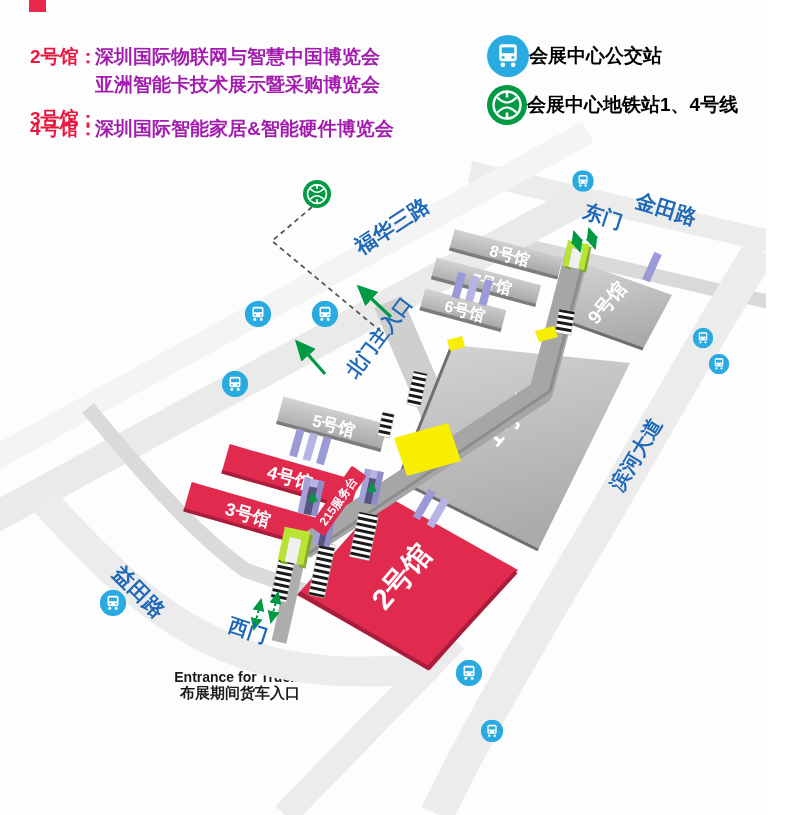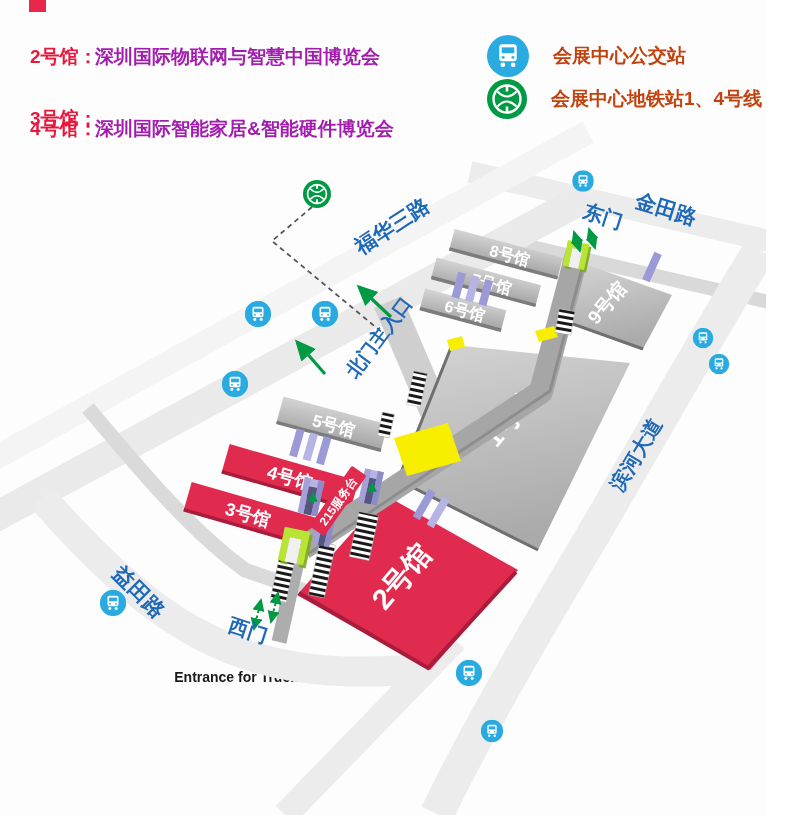--- a/index.html
+++ b/index.html
@@ -5,21 +5,21 @@
   html,body{margin:0;padding:0;}
   body{font-family:"Liberation Sans","DejaVu Sans",sans-serif;}
   #stage{position:relative;width:766px;height:815px;background:#fdfdfd;overflow:hidden;}
   .corner-mark{position:absolute;left:29px;top:0;width:17px;height:12px;}
   .legend-left{position:absolute;left:30px;top:44px;width:420px;}
   .legend-row{position:absolute;left:0;display:flex;white-space:nowrap;}
   .legend-row .lab{font-weight:bold;font-size:19px;color:#e8173d;width:65px;}
   .legend-row .txt{font-weight:bold;font-size:19px;color:#a21caf;}
   .legend-right{position:absolute;left:487px;top:35px;}
   .lr-row{position:absolute;display:flex;align-items:center;white-space:nowrap;}
-  .lr-row .txt{font-weight:bold;font-size:19px;color:#c2410c;margin-left:24px;}
+  .lr-row .txt{font-weight:bold;font-size:19px;color:#000000;margin-left:0;}
   .truck-note{position:absolute;left:140px;top:669px;width:200px;text-align:center;
     font-weight:bold;color:#1a1a1a;font-size:14px;line-height:16px;}
   .truck-note .cn{font-size:15px;}
   svg text{font-family:"Liberation Sans","DejaVu Sans",sans-serif;font-weight:bold;}
   .roadlbl{fill:#1e68b8;}
   .halllbl{fill:#ffffff;}
 </style>
 </head>
 <body>
 
@@ -27,47 +27,49 @@
 
   <div class="corner-mark" style="background:#e8274b;"></div>
 
   <div class="legend-left">
     <div class="legend-row" style="top:0px;">
       <span class="lab">2号馆：</span>
       <span class="txt">深圳国际物联网与智慧中国博览会</span>
     </div>
     <div class="legend-row" style="top:28px;">
       <span class="lab"></span>
+      <span class="txt">亚洲智能卡技术展示暨采购博览会</span>
     </div>
     <div class="legend-row" style="top:62px;flex-direction:column;">
       <span class="lab">3号馆：</span>
     </div>
     <div class="legend-row" style="top:72px;">
       <span class="lab">4号馆：</span>
       <span class="txt">深圳国际智能家居&amp;智能硬件博览会</span>
     </div>
   </div>
 
   <div class="legend-right">
     <div class="lr-row" style="top:0;">
       <svg width="42" height="42" viewBox="0 0 36 36">
         <use href="#icon-bus"></use>
       </svg>
       <span class="txt">会展中心公交站</span>
     </div>
-    <div class="lr-row" style="top:44px;">
+    <div class="lr-row" style="top:50px;">
       <svg width="40" height="40" viewBox="0 0 40 40">
         <use href="#icon-metro"></use>
       </svg>
       <span class="txt">会展中心地铁站1、4号线</span>
     </div>
   </div>
 
   <div class="truck-note">
     <div>Entrance for Trucks</div>
+    <div class="cn">布展期间货车入口</div>
   </div>
 
   <svg width="790" height="815" viewBox="0 0 790 815" style="position:absolute;left:0;top:0;">
     <defs>
       <linearGradient id="gGray" x1="0" y1="0" x2="0.25" y2="1">
         <stop offset="0" stop-color="#d4d4d4"></stop>
           <stop offset="1" stop-color="#aaaaaa"></stop>
       </linearGradient>
       <pattern id="hatch" patternUnits="userSpaceOnUse" width="6" height="6">
         <rect width="6" height="6" fill="#ffffff"></rect>

